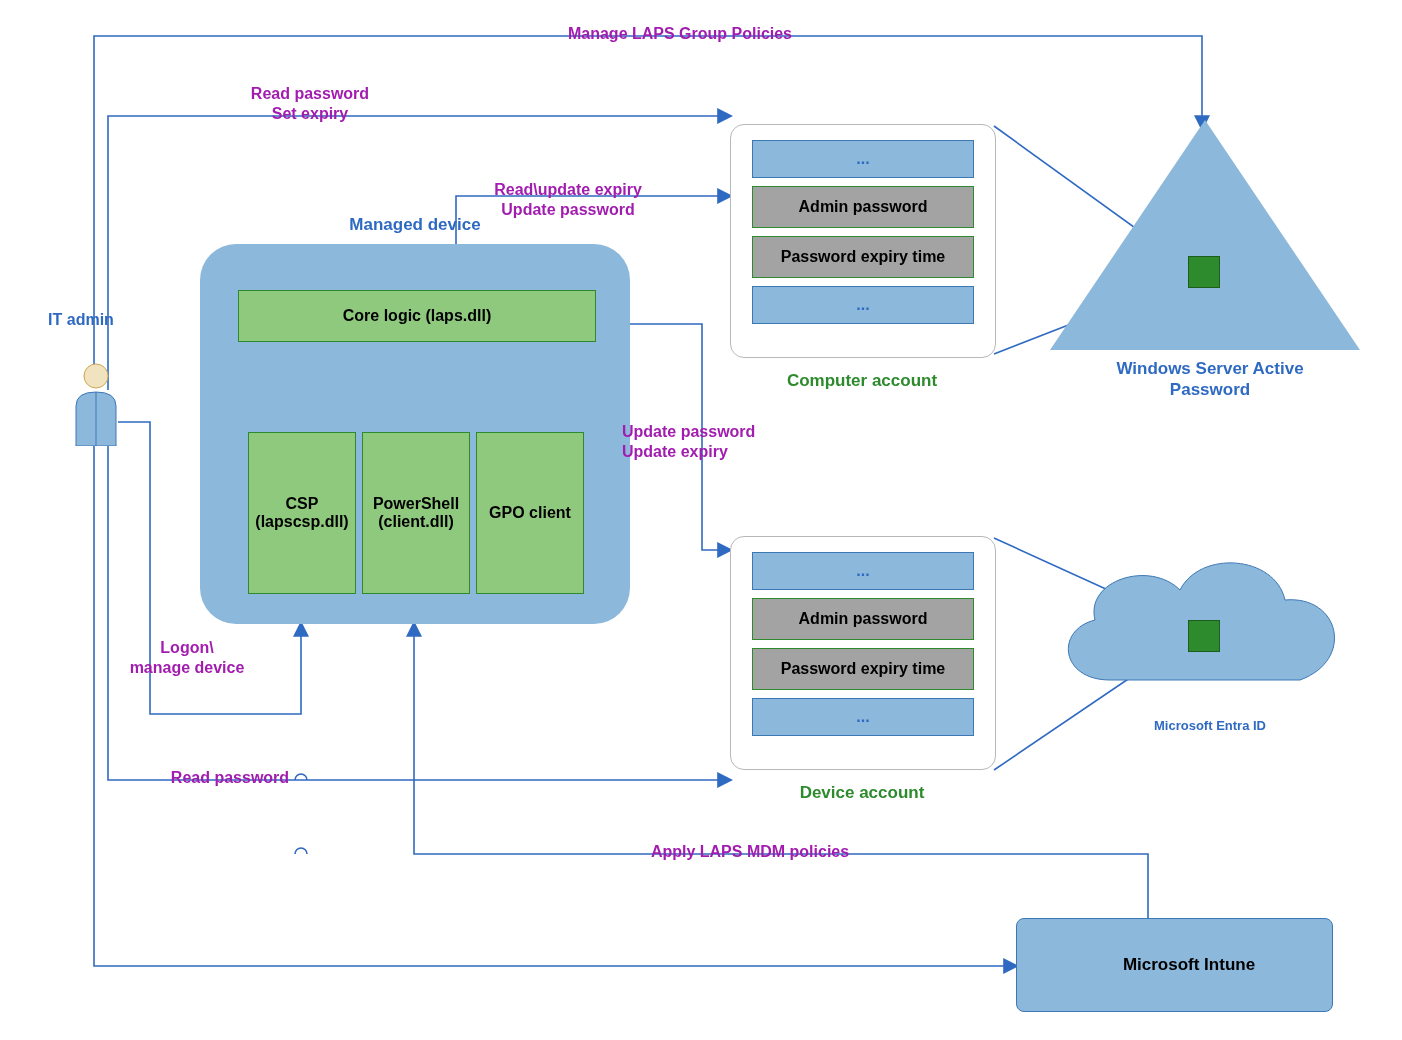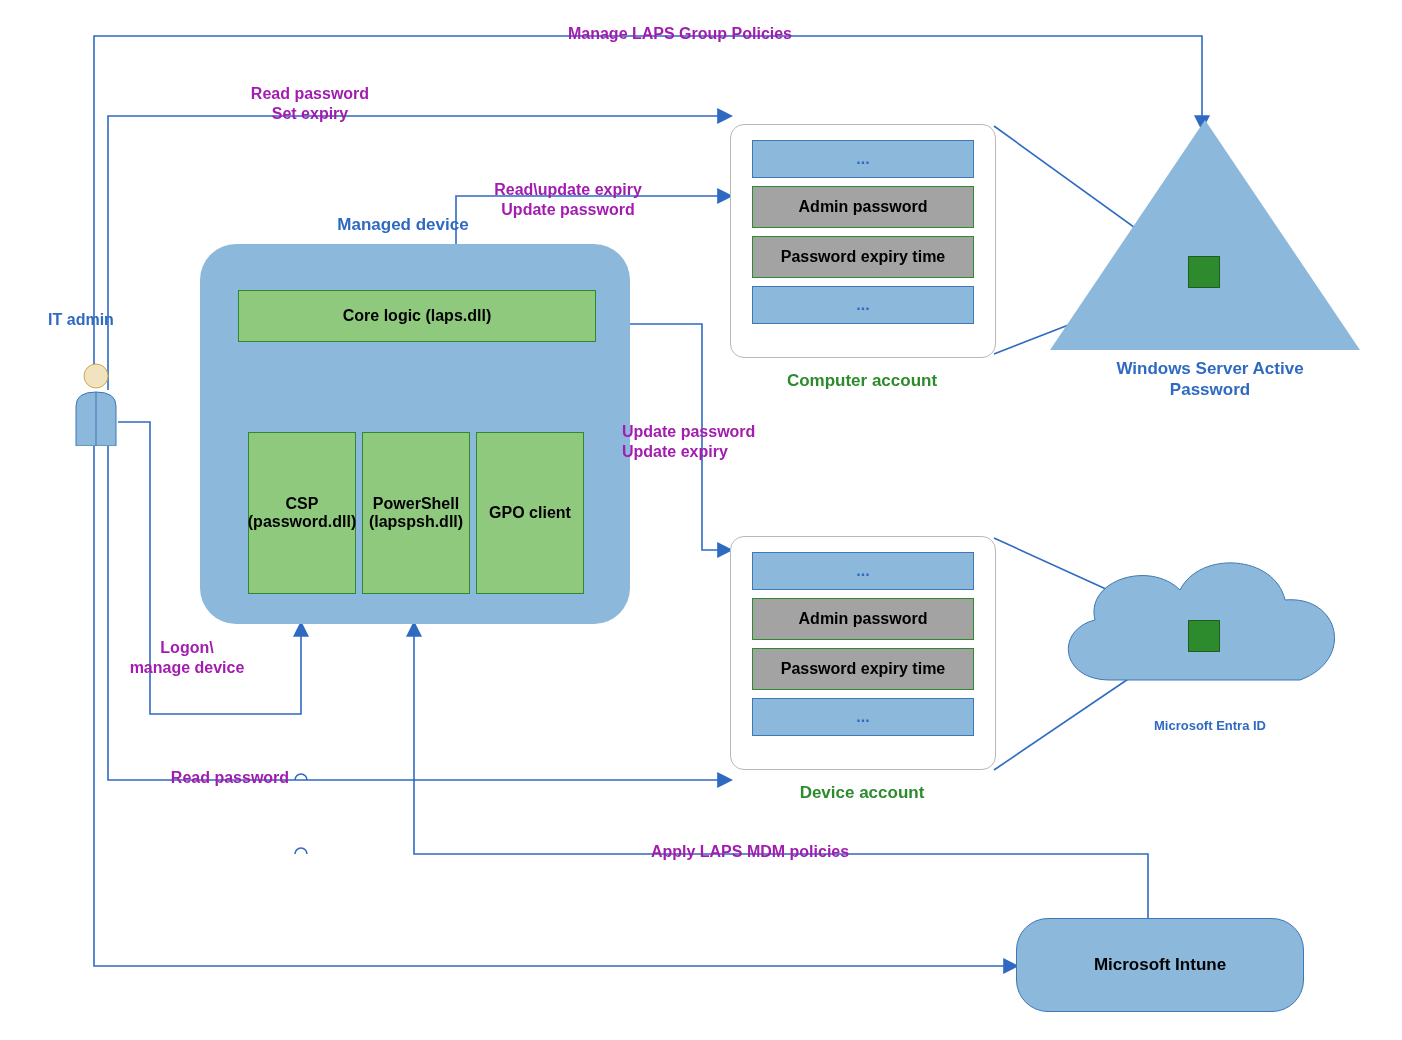--- a/index.html
+++ b/index.html
@@ -16,21 +16,21 @@
   
   .account-card{position:absolute;background:#fff;border:1px solid #B8B8B8;border-radius:14px;}
   .row-blue{position:absolute;background:#8CB8DB;border:1px solid #3C78B5;display:flex;align-items:center;justify-content:center;color:#2F6AC2;font-weight:600;}
   .row-green{position:absolute;background:#a3a3a3;border:1px solid #2D8B2D;display:flex;align-items:center;justify-content:center;font-weight:600;}
   
   .triangle{position:absolute;width:0;height:0;}
   .tri-square{position:absolute;background:#2D8B2D;border:1px solid #1d5d1d;}
   
   .cloud{position:absolute;}
   
-  .intune{position:absolute;background:#8CB8DB;border:1px solid #3C78B5;border-radius:32px;display:flex;align-items:center;justify-content:center;font-weight:700;}
+  .intune{position:absolute;background:#8CB8DB;border:1px solid #3C78B5;border-radius:8px;display:flex;align-items:center;justify-content:center;font-weight:700;padding-left:29px;}
   
   svg.wires{position:absolute;left:0;top:0;}
   .wire{stroke:#2F6AC2;stroke-width:1.6;fill:none;}
   .arrowhead{fill:#2F6AC2;}
   
   .admin-icon{position:absolute;}
 </style>
 </head>
 <body>
 
@@ -74,29 +74,29 @@
   </svg>
 
   <div class="lbl blue-title" style="left:36px;top:310px;width:90px;"><span>IT
 admin</span></div>
   <svg class="admin-icon" style="left:66px;top:362px;" width="60" height="84" viewBox="0 0 60 84">
     <circle cx="30" cy="14" r="12" fill="#F2E3C0" stroke="#C9A84E"></circle>
     <path d="M10,84 L10,44 Q10,30 30,30 Q50,30 50,44 L50,84 Z" fill="#8CB8DB" stroke="#3C78B5"></path>
     <path d="M30,30 L30,84" stroke="#3C78B5"></path>
   </svg>
 
-  <div class="lbl blue-title" style="left:188px;top:214px;width:430px;font-size:17px;">Managed device</div>
+  <div class="lbl blue-title" style="left:200px;top:214px;width:430px;font-size:17px;">Managed device</div>
   <div class="managed-box" style="left:200px;top:244px;width:430px;height:380px;"></div>
   <div class="core-logic" style="left:238px;top:290px;width:356px;height:50px;font-weight:700;">
       <span>Core logic (laps.dll)</span>
     </div>
   <div class="sub-box" style="left:248px;top:432px;width:106px;height:160px;font-weight:700;white-space:pre-line;"><span>CSP
-(password.dll)</span></div>
+(lapscsp.dll)</span></div>
   <div class="sub-box" style="left:362px;top:432px;width:106px;height:160px;font-weight:700;white-space:pre-line;"><span>PowerShell
-(lapspsh.dll)</span></div>
+(client.dll)</span></div>
   <div class="sub-box" style="left:476px;top:432px;width:106px;height:160px;font-weight:700;">
       <span>GPO client</span>
     </div>
 
   <div class="account-card" style="left:730px;top:124px;width:264px;height:232px;"></div>
   <div class="row-blue" style="left:752px;top:140px;width:220px;height:36px;">
       <span>...</span>
     </div>
   <div class="row-green" style="left:752px;top:186px;width:220px;height:40px;">
       <span>Admin password</span>

